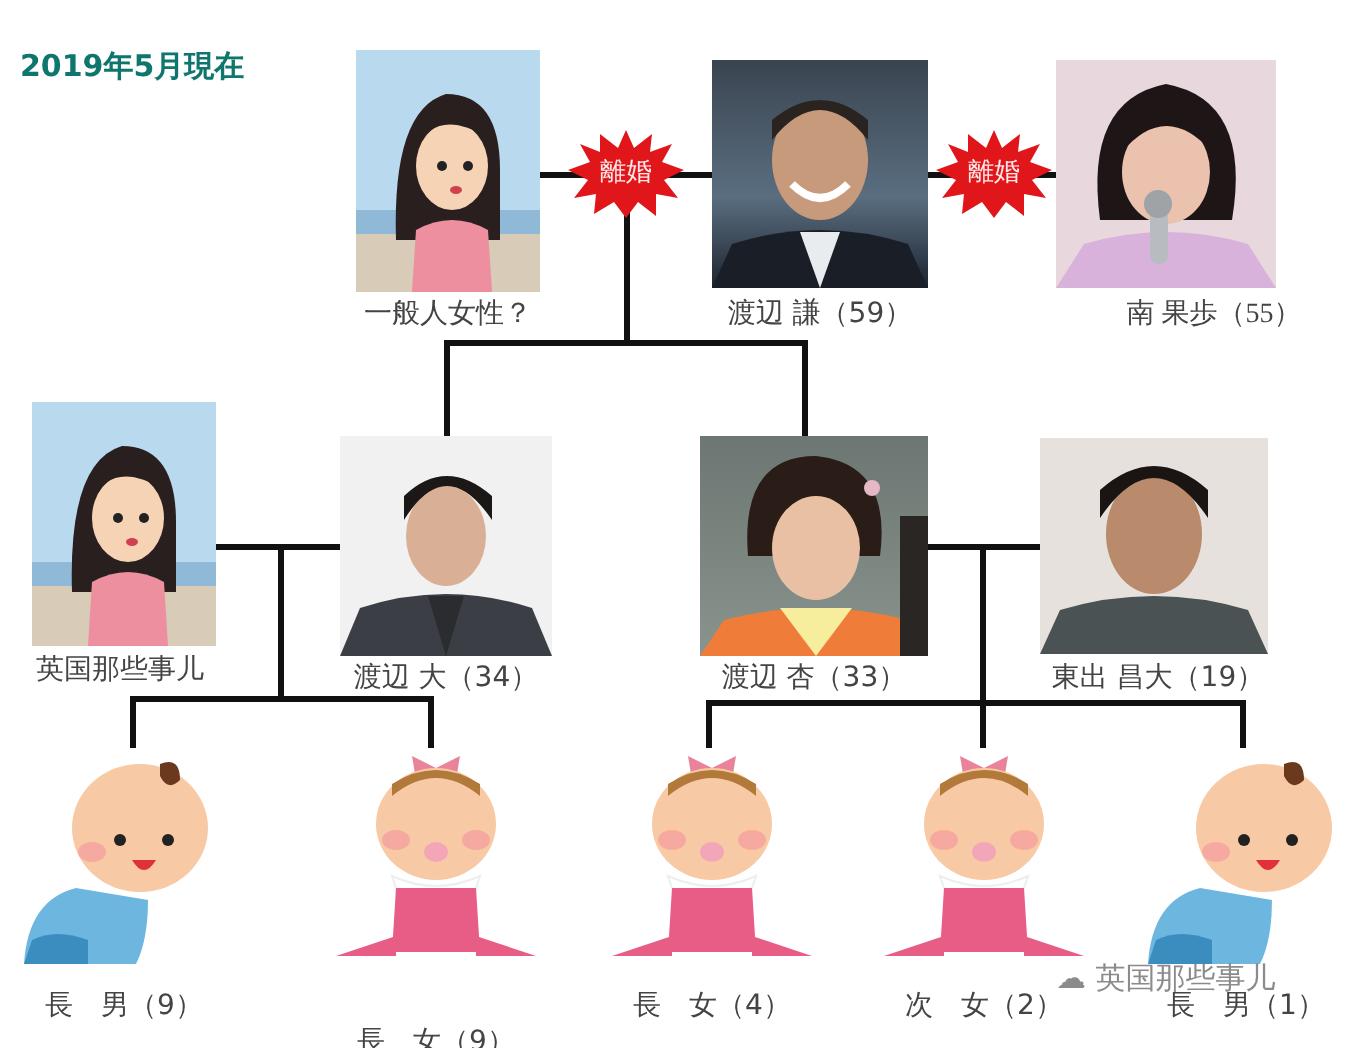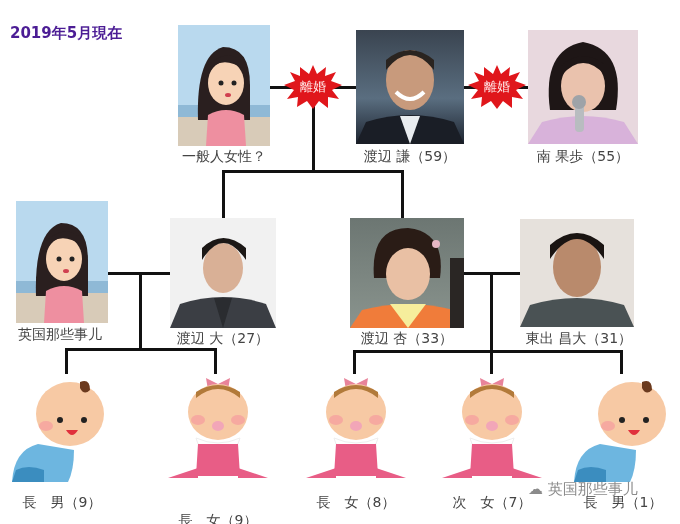--- a/index.html
+++ b/index.html
@@ -1,19 +1,19 @@
 <!DOCTYPE html>
 <html><head>
   <meta charset="utf-8">
   <style>
     html, body { margin:0; padding:0; background:#ffffff; }
     body { width:680px; height:524px; position:relative; overflow:hidden;
            font-family:"DejaVu Sans", sans-serif; color:#333; }
     .abs { position:absolute; }
-    .title { left:10px; top:24px; font-size:15px; font-weight:bold; color:#4c1d95; font-family:"DejaVu Sans", sans-serif; }
+    .title { left:10px; top:24px; font-size:15px; font-weight:bold; color:#0f766e; font-family:"DejaVu Sans", sans-serif; }
     .line { position:absolute; background:#111; }
     .photo { position:absolute; overflow:hidden; }
     .label { position:absolute; font-size:14px; color:#444; white-space:nowrap; text-align:center; font-family:"DejaVu Sans", sans-serif; }
     .burst { position:absolute; width:58px; height:44px; }
     .burst span { position:absolute; left:0; top:0; width:58px; height:44px; line-height:44px; text-align:center; color:#ffe9e9; font-size:13px; }
     .watermark { position:absolute; left:528px; top:480px; font-size:15px; color:#777; opacity:.85; }
   </style>
 </head>
 <body>
 
@@ -81,21 +81,21 @@
 <div class="photo" style="left:528px;top:30px;width:110px;height:114px;background:#e8d8de;">
   <svg width="110" height="114" viewBox="0 0 110 114">
     <path d="M22,80 Q14,20 55,12 Q98,20 88,80 Z" fill="#1e1616"></path>
     <ellipse cx="55" cy="56" rx="22" ry="26" fill="#eac2ad"></ellipse>
     <path d="M33,46 Q55,20 78,46 L78,36 Q55,16 33,36 Z" fill="#1e1616"></path>
     <path d="M0,114 L14,92 Q55,80 96,92 L110,114 Z" fill="#d8b2da"></path>
     <rect x="47" y="72" width="9" height="30" rx="4" fill="#b8bcc0"></rect>
     <circle cx="51" cy="72" r="7" fill="#9ea3a8"></circle>
   </svg>
 </div>
-<div class="label" style="left:528px;top:148px;width:110px;">南 果歩（55）</div>
+<div class="label" style="left:552px;top:148px;width:110px;font-family:Liberation Serif, serif;">南 果歩（55）</div>
 
 <div class="photo" style="left:16px;top:201px;width:92px;height:122px;background:#b9d9ee;">
   <svg width="92" height="122" viewBox="0 0 92 122">
     <rect x="0" y="0" width="92" height="122" fill="#b9d9ee"></rect>
     <rect x="0" y="80" width="92" height="12" fill="#8fb9d6"></rect>
     <rect x="0" y="92" width="92" height="30" fill="#d8cbb8"></rect>
     <path d="M20,95 Q18,30 45,22 Q72,22 72,60 L72,95 Z" fill="#2a1f1f"></path>
     <ellipse cx="48" cy="58" rx="18" ry="22" fill="#f7d3b6"></ellipse>
     <path d="M30,50 Q40,28 66,44 L66,38 Q50,22 30,40 Z" fill="#2a1f1f"></path>
     <circle cx="43" cy="58" r="2.5" fill="#222"></circle>
@@ -107,42 +107,42 @@
 <div class="label" style="left:10px;top:326px;width:100px;">英国那些事儿</div>
 
 <div class="photo" style="left:170px;top:218px;width:106px;height:110px;background:#f1f1f1;">
   <svg width="106" height="110" viewBox="0 0 106 110">
     <ellipse cx="53" cy="50" rx="20" ry="25" fill="#d9b096"></ellipse>
     <path d="M32,42 Q53,8 76,42 L76,30 Q53,10 32,30 Z" fill="#1c1816"></path>
     <path d="M0,110 L10,86 Q53,72 96,86 L106,110 Z" fill="#3b3e44"></path>
     <path d="M44,80 L53,110 L62,80 Z" fill="#2a2c30"></path>
   </svg>
 </div>
-<div class="label" style="left:166px;top:330px;width:114px;">渡辺 大（27）</div>
+<div class="label" style="left:166px;top:330px;width:114px;">渡辺 大（34）</div>
 
 <div class="photo" style="left:350px;top:218px;width:114px;height:110px;background:linear-gradient(#6c7672,#8a948e);">
   <svg width="114" height="110" viewBox="0 0 114 110">
     <path d="M24,60 Q20,10 58,10 Q96,14 90,60 Z" fill="#2a1c16"></path>
     <ellipse cx="58" cy="56" rx="22" ry="26" fill="#e9c0a4"></ellipse>
     <circle cx="86" cy="26" r="4" fill="#e6b7c4"></circle>
     <path d="M0,110 L12,92 Q58,80 104,92 L114,110 Z" fill="#f07c3a"></path>
     <path d="M40,86 L58,110 L76,86 Z" fill="#f6ee9c"></path>
     <rect x="100" y="40" width="14" height="70" fill="#2a2624"></rect>
   </svg>
 </div>
 <div class="label" style="left:346px;top:330px;width:122px;">渡辺 杏（33）</div>
 
 <div class="photo" style="left:520px;top:219px;width:114px;height:108px;background:#e6e1dc;">
   <svg width="114" height="108" viewBox="0 0 114 108">
     <ellipse cx="57" cy="48" rx="24" ry="30" fill="#b98a6c"></ellipse>
     <path d="M30,40 Q57,0 84,40 L84,26 Q57,2 30,26 Z" fill="#1a1412"></path>
     <path d="M0,108 L10,86 Q57,72 104,86 L114,108 Z" fill="#4a5254"></path>
   </svg>
 </div>
-<div class="label" style="left:514px;top:330px;width:130px;">東出 昌大（31）</div>
+<div class="label" style="left:514px;top:330px;width:130px;">東出 昌大（19）</div>
 
 <div class="photo" style="left:8px;top:374px;width:108px;height:112px;">
   <svg width="108" height="112" viewBox="0 0 108 112">
     <ellipse cx="62" cy="40" rx="34" ry="32" fill="#f7c9a4"></ellipse>
     <path d="M72,8 Q82,4 82,16 Q76,22 72,14 Z" fill="#6b3a1e"></path>
     <circle cx="52" cy="46" r="3" fill="#222"></circle>
       <circle cx="76" cy="46" r="3" fill="#222"></circle>
     <path d="M58,56 Q64,66 70,56 Z" fill="#e0303c"></path>
     <ellipse cx="38" cy="52" rx="7" ry="5" fill="#f6a9a0"></ellipse>
     <path d="M4,108 Q6,76 30,70 L66,76 Q66,96 60,108 Z" fill="#6db6e0"></path>
@@ -174,37 +174,37 @@
     <path d="M30,24 Q52,6 74,24 L74,18 Q52,4 30,18 Z" fill="#b27a3a"></path>
     <ellipse cx="52" cy="52" rx="6" ry="5" fill="#f2a6b8"></ellipse>
     <ellipse cx="32" cy="46" rx="7" ry="5" fill="#f6a9a0"></ellipse>
       <ellipse cx="72" cy="46" rx="7" ry="5" fill="#f6a9a0"></ellipse>
     <path d="M30,64 Q52,74 74,64 L72,70 Q52,80 32,70 Z" fill="#fff" stroke="#eee"></path>
     <path d="M32,70 L72,70 L74,102 L30,102 Z" fill="#e85d86"></path>
     <path d="M2,104 L32,94 L32,104 Z" fill="#e85d86"></path>
       <path d="M102,104 L72,94 L72,104 Z" fill="#e85d86"></path>
   </svg>
 </div>
-<div class="label" style="left:298px;top:494px;width:116px;">長　女（8）</div>
+<div class="label" style="left:298px;top:494px;width:116px;">長　女（4）</div>
 
 <div class="photo" style="left:440px;top:374px;width:104px;height:112px;">
   <svg width="104" height="112" viewBox="0 0 104 112">
     <path d="M40,4 L52,10 L64,4 L62,16 L52,12 L42,16 Z" fill="#e8839a"></path>
     <ellipse cx="52" cy="38" rx="30" ry="28" fill="#f7c9a4"></ellipse>
     <path d="M30,24 Q52,6 74,24 L74,18 Q52,4 30,18 Z" fill="#b27a3a"></path>
     <ellipse cx="52" cy="52" rx="6" ry="5" fill="#f2a6b8"></ellipse>
     <ellipse cx="32" cy="46" rx="7" ry="5" fill="#f6a9a0"></ellipse>
       <ellipse cx="72" cy="46" rx="7" ry="5" fill="#f6a9a0"></ellipse>
     <path d="M30,64 Q52,74 74,64 L72,70 Q52,80 32,70 Z" fill="#fff" stroke="#eee"></path>
     <path d="M32,70 L72,70 L74,102 L30,102 Z" fill="#e85d86"></path>
     <path d="M2,104 L32,94 L32,104 Z" fill="#e85d86"></path>
       <path d="M102,104 L72,94 L72,104 Z" fill="#e85d86"></path>
   </svg>
 </div>
-<div class="label" style="left:432px;top:494px;width:120px;">次　女（7）</div>
+<div class="label" style="left:432px;top:494px;width:120px;">次　女（2）</div>
 
 <div class="photo" style="left:570px;top:374px;width:104px;height:112px;">
   <svg width="104" height="112" viewBox="0 0 104 112">
     <ellipse cx="62" cy="40" rx="34" ry="32" fill="#f7c9a4"></ellipse>
     <path d="M72,8 Q82,4 82,16 Q76,22 72,14 Z" fill="#6b3a1e"></path>
     <circle cx="52" cy="46" r="3" fill="#222"></circle>
       <circle cx="76" cy="46" r="3" fill="#222"></circle>
     <path d="M58,56 Q64,66 70,56 Z" fill="#e0303c"></path>
     <ellipse cx="38" cy="52" rx="7" ry="5" fill="#f6a9a0"></ellipse>
     <path d="M4,108 Q6,76 30,70 L66,76 Q66,96 60,108 Z" fill="#6db6e0"></path>

